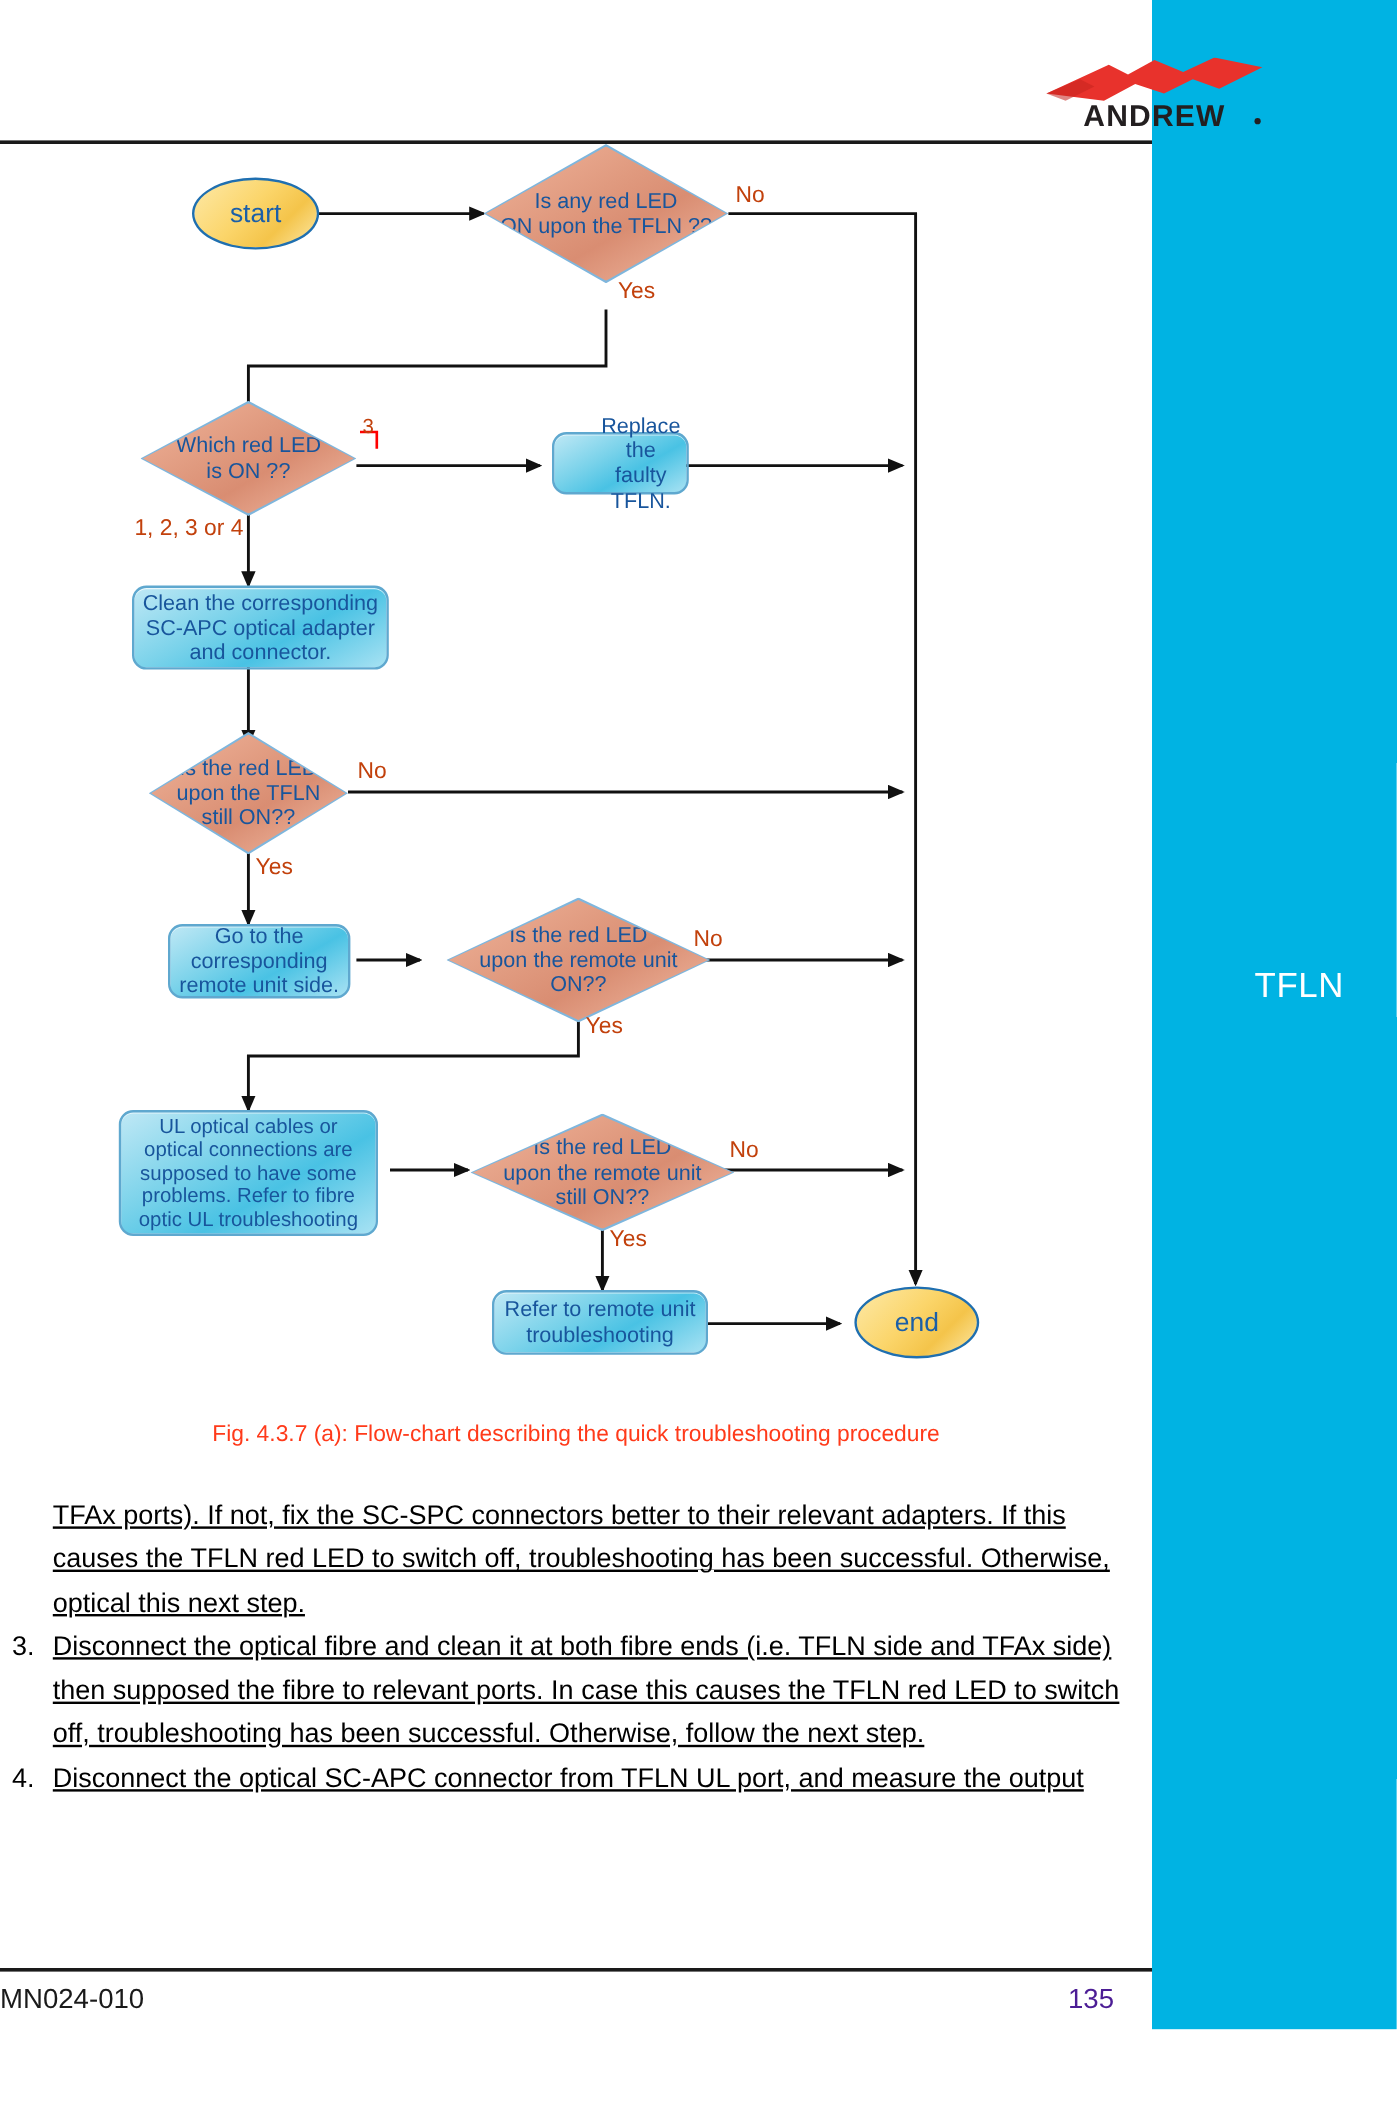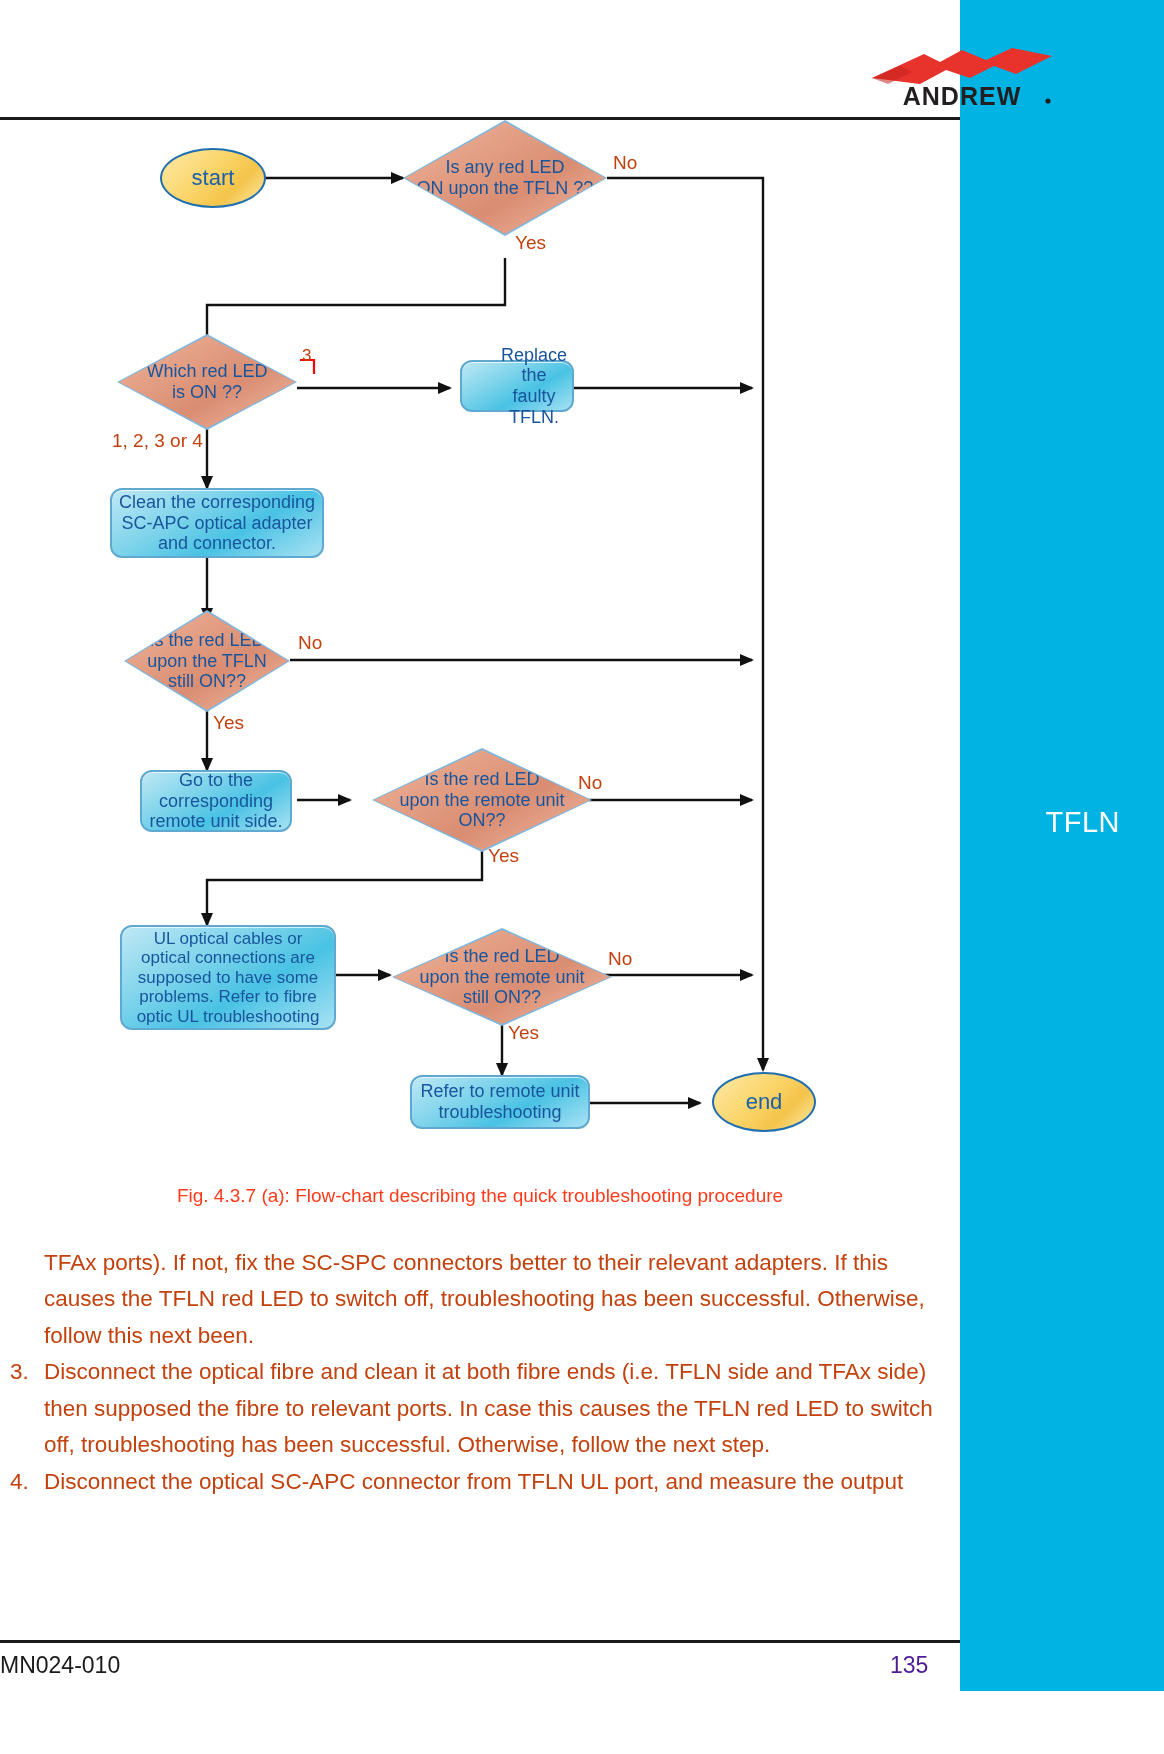--- a/index.html
+++ b/index.html
@@ -94,21 +94,21 @@
   }
 
   #caption {
     position: absolute; top: 1185px; left: 0; width: 960px;
     text-align: center; color: #ff3a1a; font-size: 19px;
   }
 
   
   #body-copy {
     position: absolute; top: 1245px; left: 0; width: 945px;
-    color: #c2410c; font-size: 22.5px; line-height: 1.62;
+    color: #000000; font-size: 22.5px; line-height: 1.62; text-decoration: underline;
   }
   .para { margin-bottom: 0; }
   .hang { position: relative; padding-left: 44px; }
   .hang .num { position: absolute; left: 10px; top: 0; }
   .indent { padding-left: 44px; }
 </style>
 </head>
 <body>
 
 <div id="page">
@@ -229,21 +229,21 @@
       <div class="diamond-border"></div>
       <div class="diamond diamond-inner">
         <span style="white-space:pre-line;">Is the red LED
 upon the remote unit
 ON??</span>
       </div>
     </div>
     <div class="edge-label" style="left:578px; top:652px;">No</div>
     <div class="edge-label" style="left:488px; top:725px;">Yes</div>
 
-    <div class="node box" style="left:120px; top:805px; width:216px; height:105px; font-size:17px;">
+    <div class="node box" style="left:99px; top:805px; width:216px; height:105px; font-size:17px;">
       <span style="white-space:pre-line;">UL optical cables or
 optical connections are
 supposed to have some
 problems. Refer to fibre
 optic UL troubleshooting</span>
     </div>
 
     <div class="diamond-wrap" style="left:392px; top:808px; width:220px; height:98px;">
       <div class="diamond-border"></div>
       <div class="diamond diamond-inner">
@@ -265,21 +265,21 @@
     </div>
 
   </div>
 
   <div id="caption">Fig. 4.3.7 (a): Flow-chart describing the quick troubleshooting procedure</div>
 
   <div id="body-copy">
     <div class="para indent">
       <div>TFAx ports). If not, fix the SC-SPC connectors better to their relevant adapters. If this</div>
       <div>causes the TFLN red LED to switch off, troubleshooting has been successful. Otherwise,</div>
-      <div>follow this next been.</div>
+      <div>optical this next step.</div>
     </div>
     <div class="para hang">
       <span class="num">3.</span>
       <div>Disconnect the optical fibre and clean it at both fibre ends (i.e. TFLN side and TFAx side)</div>
       <div>then supposed the fibre to relevant ports. In case this causes the TFLN red LED to switch</div>
       <div>off, troubleshooting has been successful. Otherwise, follow the next step.</div>
     </div>
     <div class="para hang">
       <span class="num">4.</span>
       <div>Disconnect the optical SC-APC connector from TFLN UL port, and measure the output</div>

